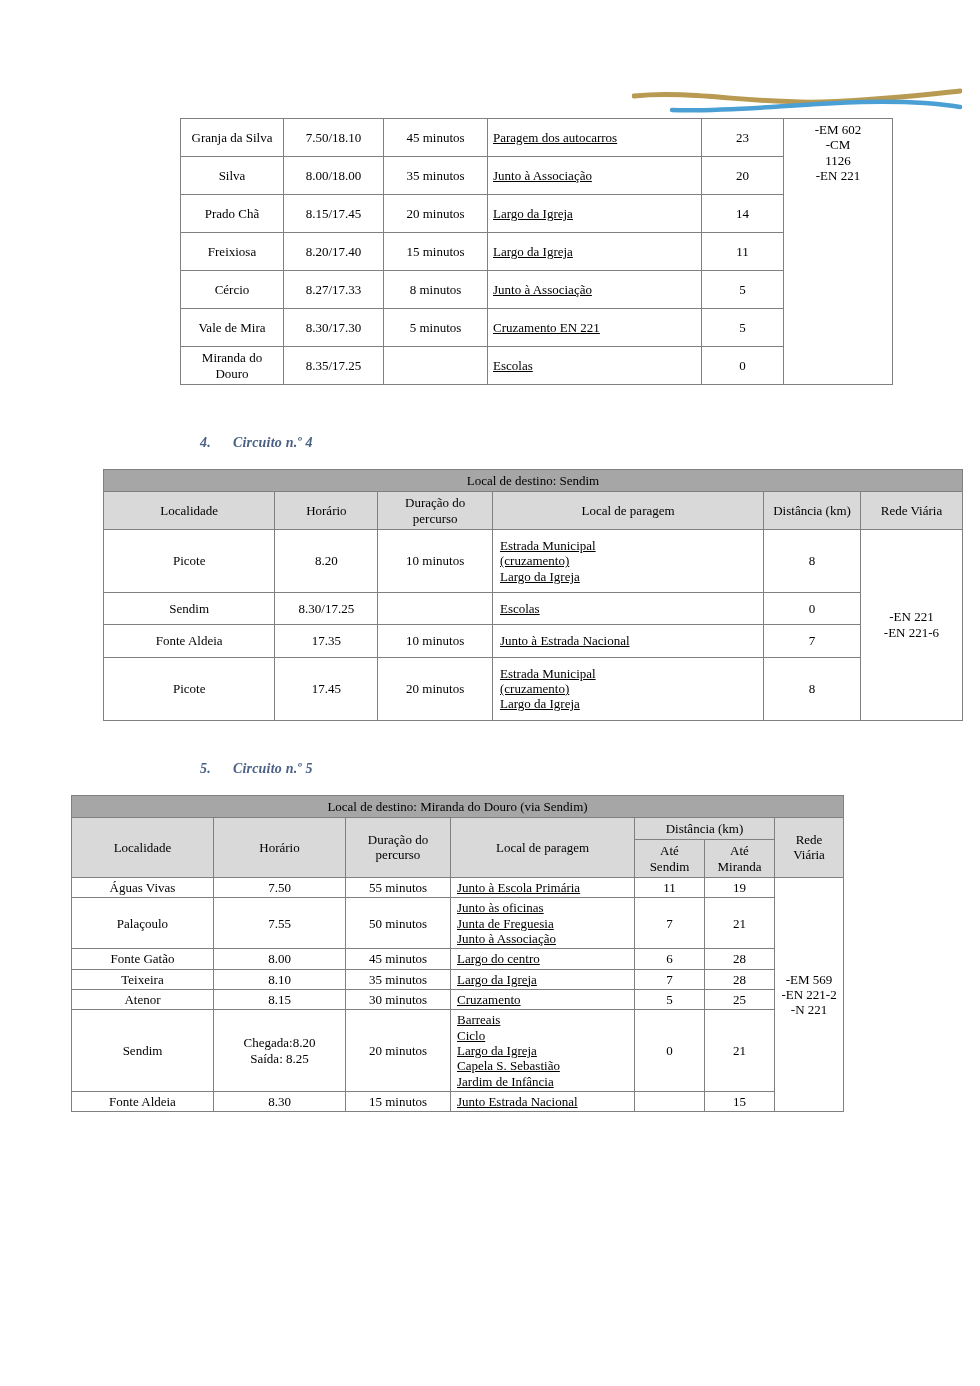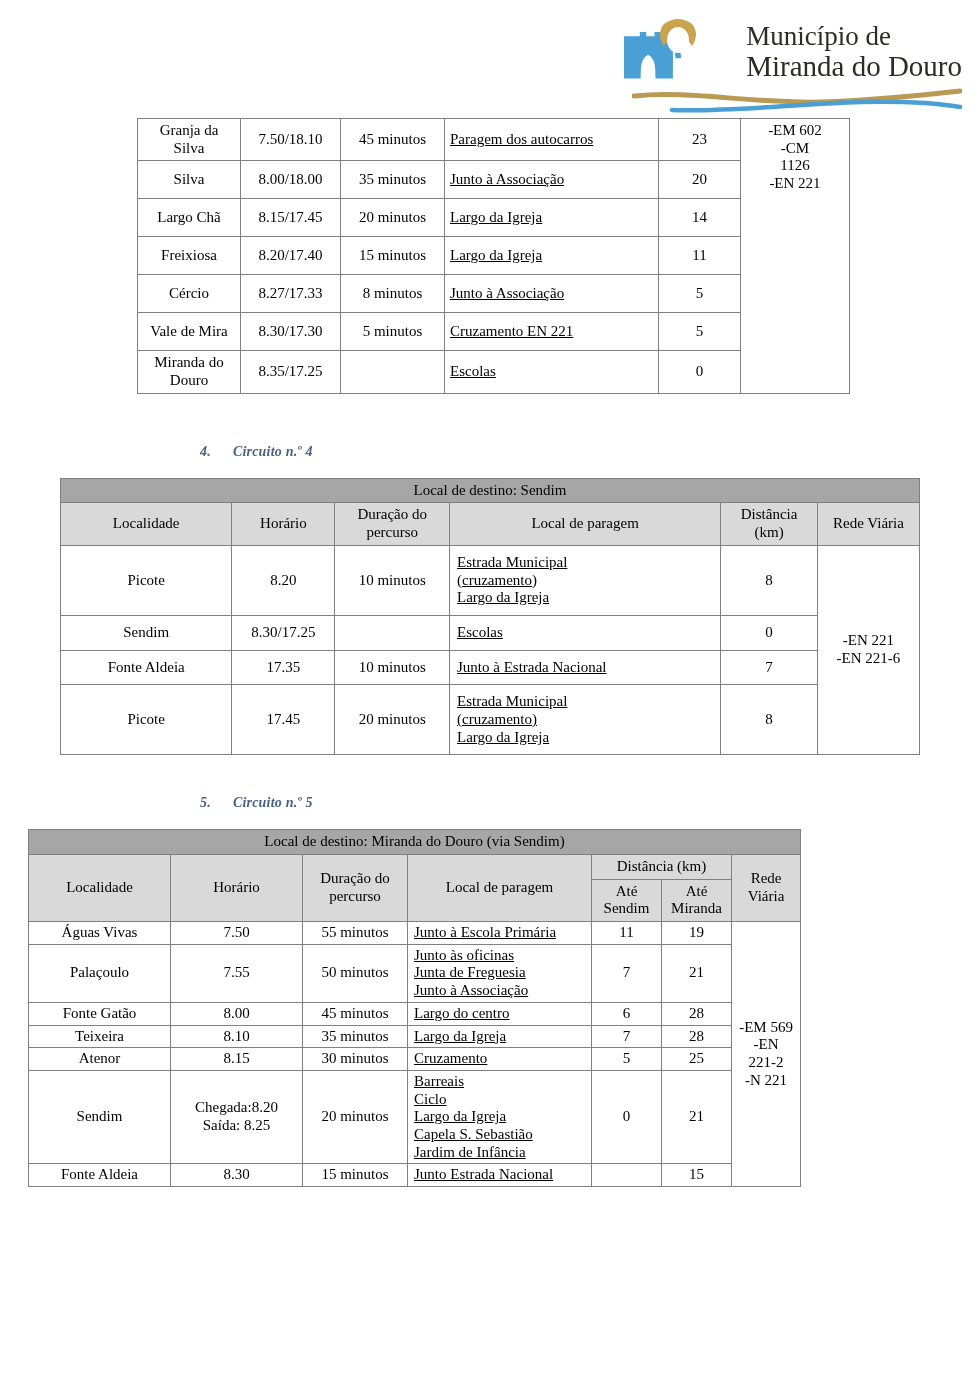--- a/index.html
+++ b/index.html
@@ -53,21 +53,22 @@
     right: 18px;
     top: 88px;
     width: 330px;
     height: 26px;
   }
 
   
   table {
     border-collapse: collapse;
     table-layout: fixed;
-    font-size: 15px;
+    font-size: 13px;
+    margin-left: 43px;
   }
   table td, table th {
     border: 1px solid #808080;
     padding: 3px 5px;
     vertical-align: middle;
     font-weight: normal;
     line-height: 1.18;
   }
   .c  { text-align: center; }
   .l  { text-align: left; text-decoration: underline; }
@@ -105,36 +106,20 @@
 
   
   .table5-wrap { padding-left: 28px; }
   table.t5 { width: 772px; }
   table.t5 td { padding: 2px 6px; }
 </style>
 </head>
 <body>
 
 <div class="page-header">
-  <div class="logo-block">
-    <div class="logo-mark">
-      <svg viewBox="0 0 108 82" width="108" height="82" aria-hidden="true">
-        <path d="M6 14 h9 v-5 h7 v5 h9 v-5 h7 v5 h9 v-5 h7 v5 h3
-                 c0,0 2,14 3,25 h-6 c0,0 -1,-9 -3,-14 v37 h-19
-                 c0,-14 0,-22 -8,-27 c-8,5 -8,13 -8,27 h-19 v-37
-                 c-2,5 -3,14 -3,14 h-6 c1,-11 3,-25 3,-25 z" fill="#4a9fd4" transform="translate(2,6) scale(0.92,0.88)"></path>
-        <path d="M40 6 q14 -10 28 0 q8 10 0 22 q-5 -9 -14 -9 q-9 0 -14 9 q-8 -12 0 -22 z" fill="#c9a34e"></path>
-        <ellipse cx="54" cy="22" rx="11" ry="13" fill="#ffffff"></ellipse>
-      </svg>
-    </div>
-    <div class="logo-wordmark">
-      <div class="ln1">Município de</div>
-      <div class="ln2">Miranda do Douro</div>
-    </div>
-  </div>
   <div class="logo-swoosh">
     <svg viewBox="0 0 330 26" width="330" height="26" aria-hidden="true">
       <path d="M2 8 C60 2, 120 16, 190 14 C250 12, 300 6, 328 3" stroke="#b99a52" stroke-width="5" fill="none" stroke-linecap="round"></path>
       <path d="M40 22 C100 24, 160 16, 230 14 C280 13, 310 16, 328 19" stroke="#4a9fd4" stroke-width="4.5" fill="none" stroke-linecap="round"></path>
     </svg>
   </div>
 </div>
 
 <div class="table-top-wrap">
   <table class="t1">
@@ -161,21 +146,21 @@
         </td>
       </tr>
       <tr>
         <td class="c">Silva</td>
         <td class="c">8.00/18.00</td>
         <td class="c">35 minutos</td>
         <td class="l">Junto à Associação</td>
         <td class="c">20</td>
       </tr>
       <tr>
-        <td class="c">Largo Chã</td>
+        <td class="c">Prado Chã</td>
         <td class="c">8.15/17.45</td>
         <td class="c">20 minutos</td>
         <td class="l">Largo da Igreja</td>
         <td class="c">14</td>
       </tr>
       <tr>
         <td class="c">Freixiosa</td>
         <td class="c">8.20/17.40</td>
         <td class="c">15 minutos</td>
         <td class="l">Largo da Igreja</td>

